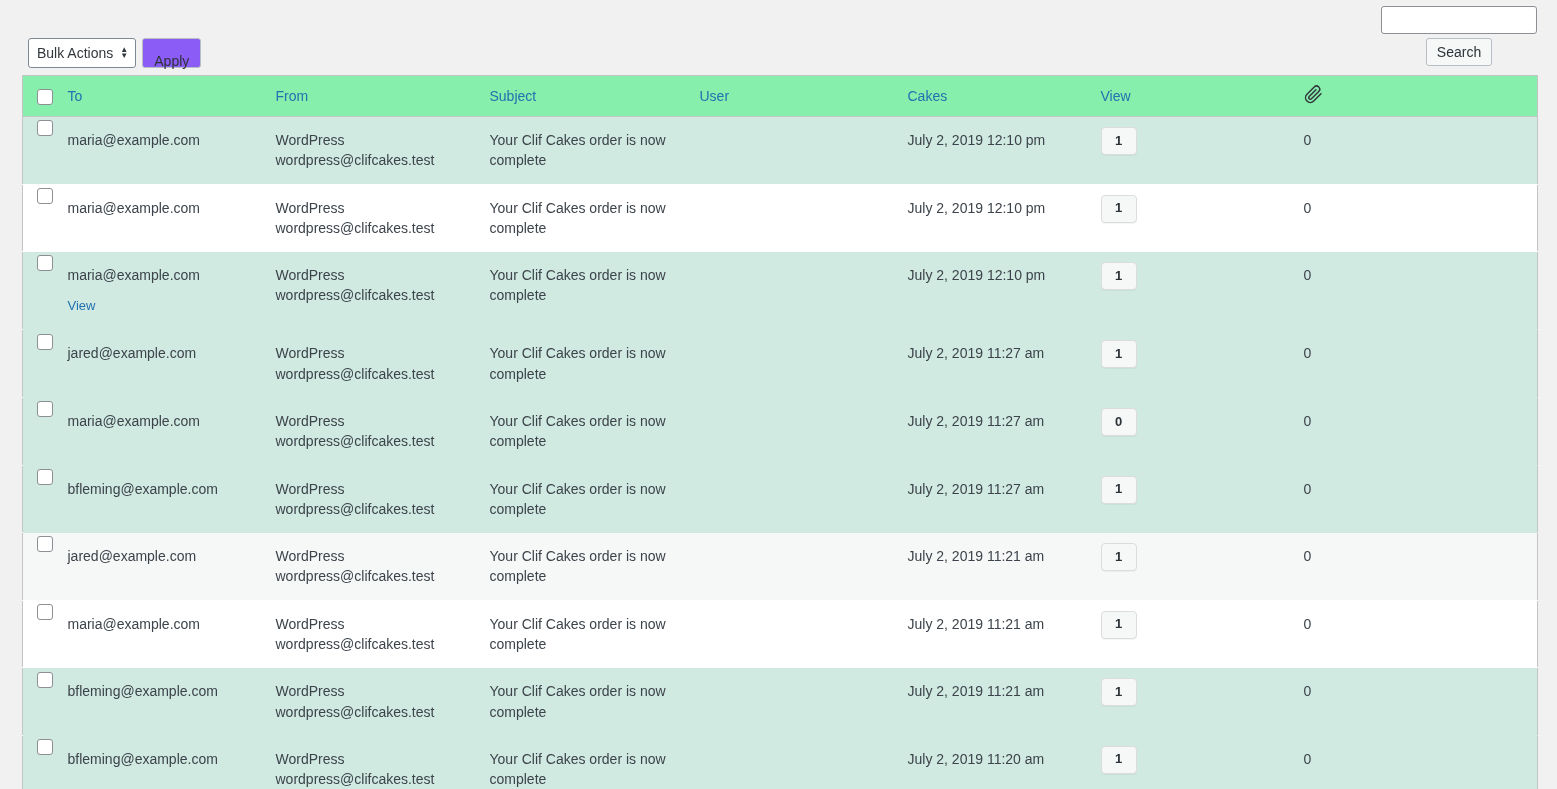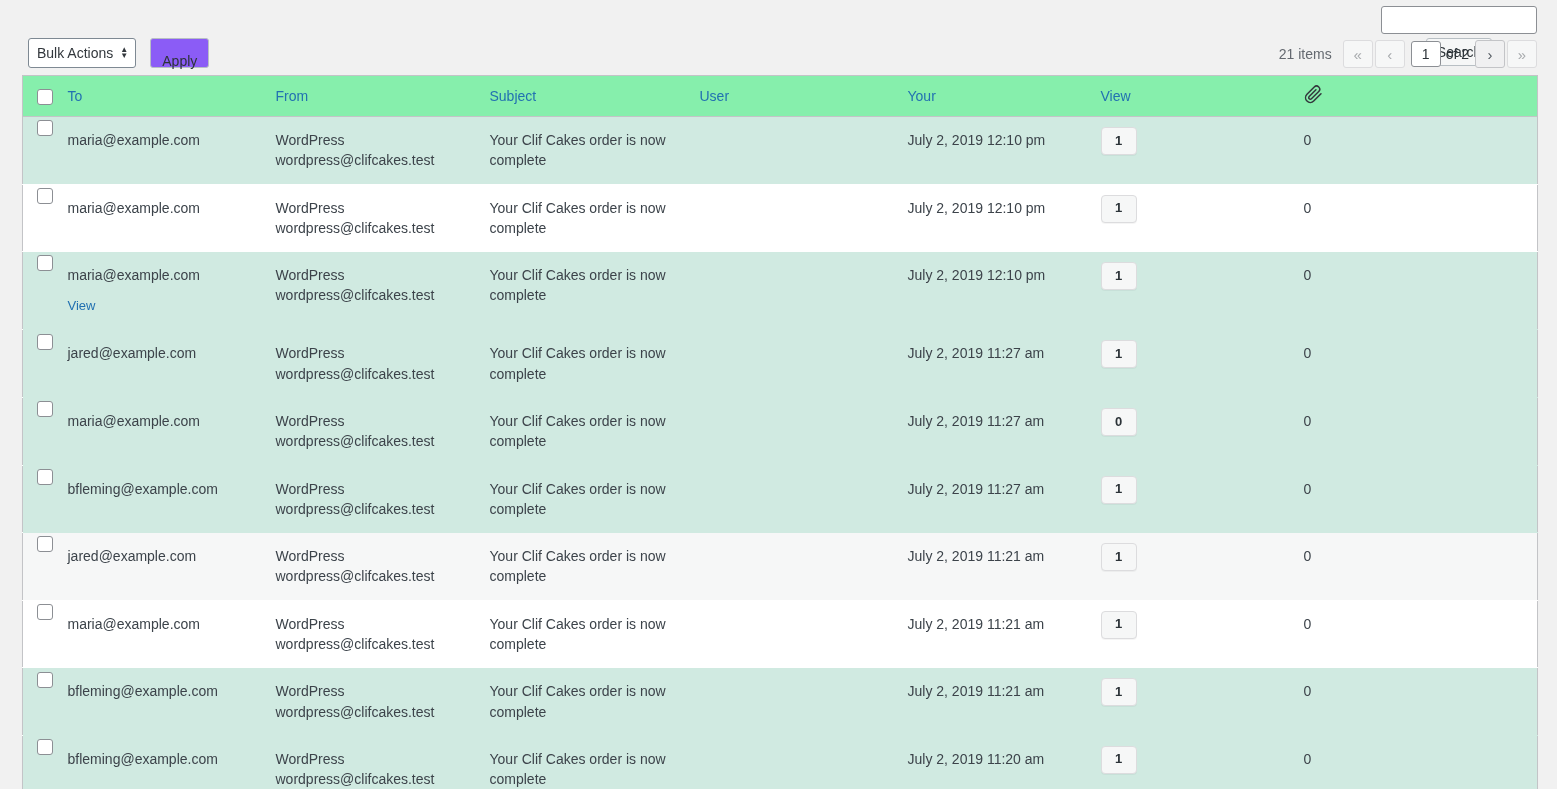--- a/index.html
+++ b/index.html
@@ -24,21 +24,21 @@
     height: 75px;
     padding: 0 20px 0 22px;
   }
 
   .bulk-wrap {
     position: absolute;
     left: 28px;
     top: 38px;
     display: flex;
     align-items: center;
-    gap: 14px;
+    gap: 6px;
   }
 
   .bulk-select {
     position: relative;
     height: 30px;
     min-width: 94px;
     background: #fff;
     border: 1px solid #7e8993;
     border-radius: 3px;
     display: flex;
@@ -274,31 +274,20 @@
       </span>
     </div>
     <button class="btn">Apply</button>
   </div>
 
   <div class="search-box">
     <input class="search-input" type="text" placeholder="" style="">
     <button class="search-btn">Search</button>
   </div>
 
-  <div class="tablenav-pages">
-    <span class="displaying-num">21 items</span>
-    <span class="pg-btn">«</span>
-    <span class="pg-btn">‹</span>
-    <span class="paging-input">
-      <input class="current-page" type="text" value="1" style="">
-      <span>of 2</span>
-    </span>
-    <span class="pg-btn active">›</span>
-    <span class="pg-btn">»</span>
-  </div>
 </div>
 
 <table class="wp-list-table">
   <colgroup>
     <col class="col-cb">
       <col class="col-to">
       <col class="col-from">
       <col class="col-subject">
     <col class="col-user">
       <col class="col-date">
@@ -316,21 +305,21 @@
       <th>
         <a>From</a>
       </th>
       <th>
         <a>Subject</a>
       </th>
       <th>
         <a>User</a>
       </th>
       <th>
-        <a>Your</a>
+        <a>Cakes</a>
       </th>
       <th>
         <a>View</a>
       </th>
       <th>
         <span class="paperclip-icon">
           <svg width="19" height="19" viewBox="0 0 24 24" fill="none" stroke="#32373c" stroke-width="1.9" stroke-linecap="round" stroke-linejoin="round">
             <path d="M21.44 11.05l-9.19 9.19a6 6 0 0 1-8.49-8.49l9.19-9.19a4 4 0 0 1 5.66 5.66l-9.2 9.19a2 2 0 0 1-2.83-2.83l8.49-8.48"></path>
           </svg>
         </span>

